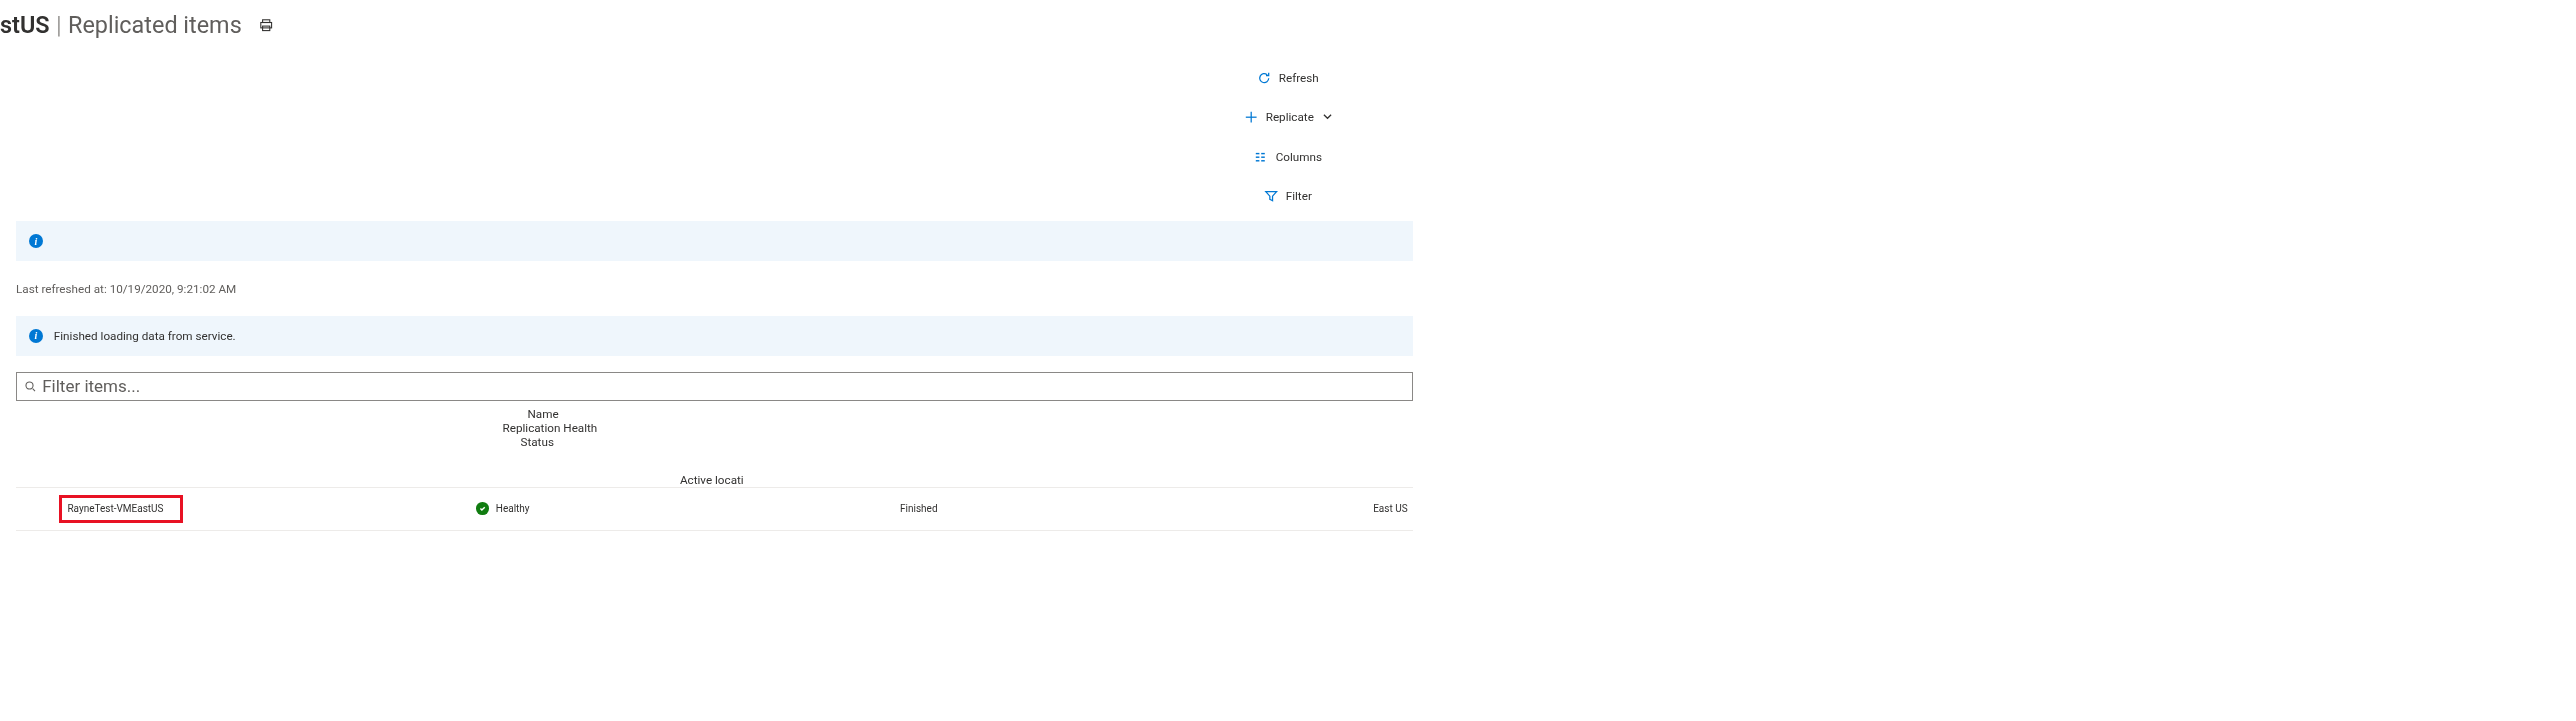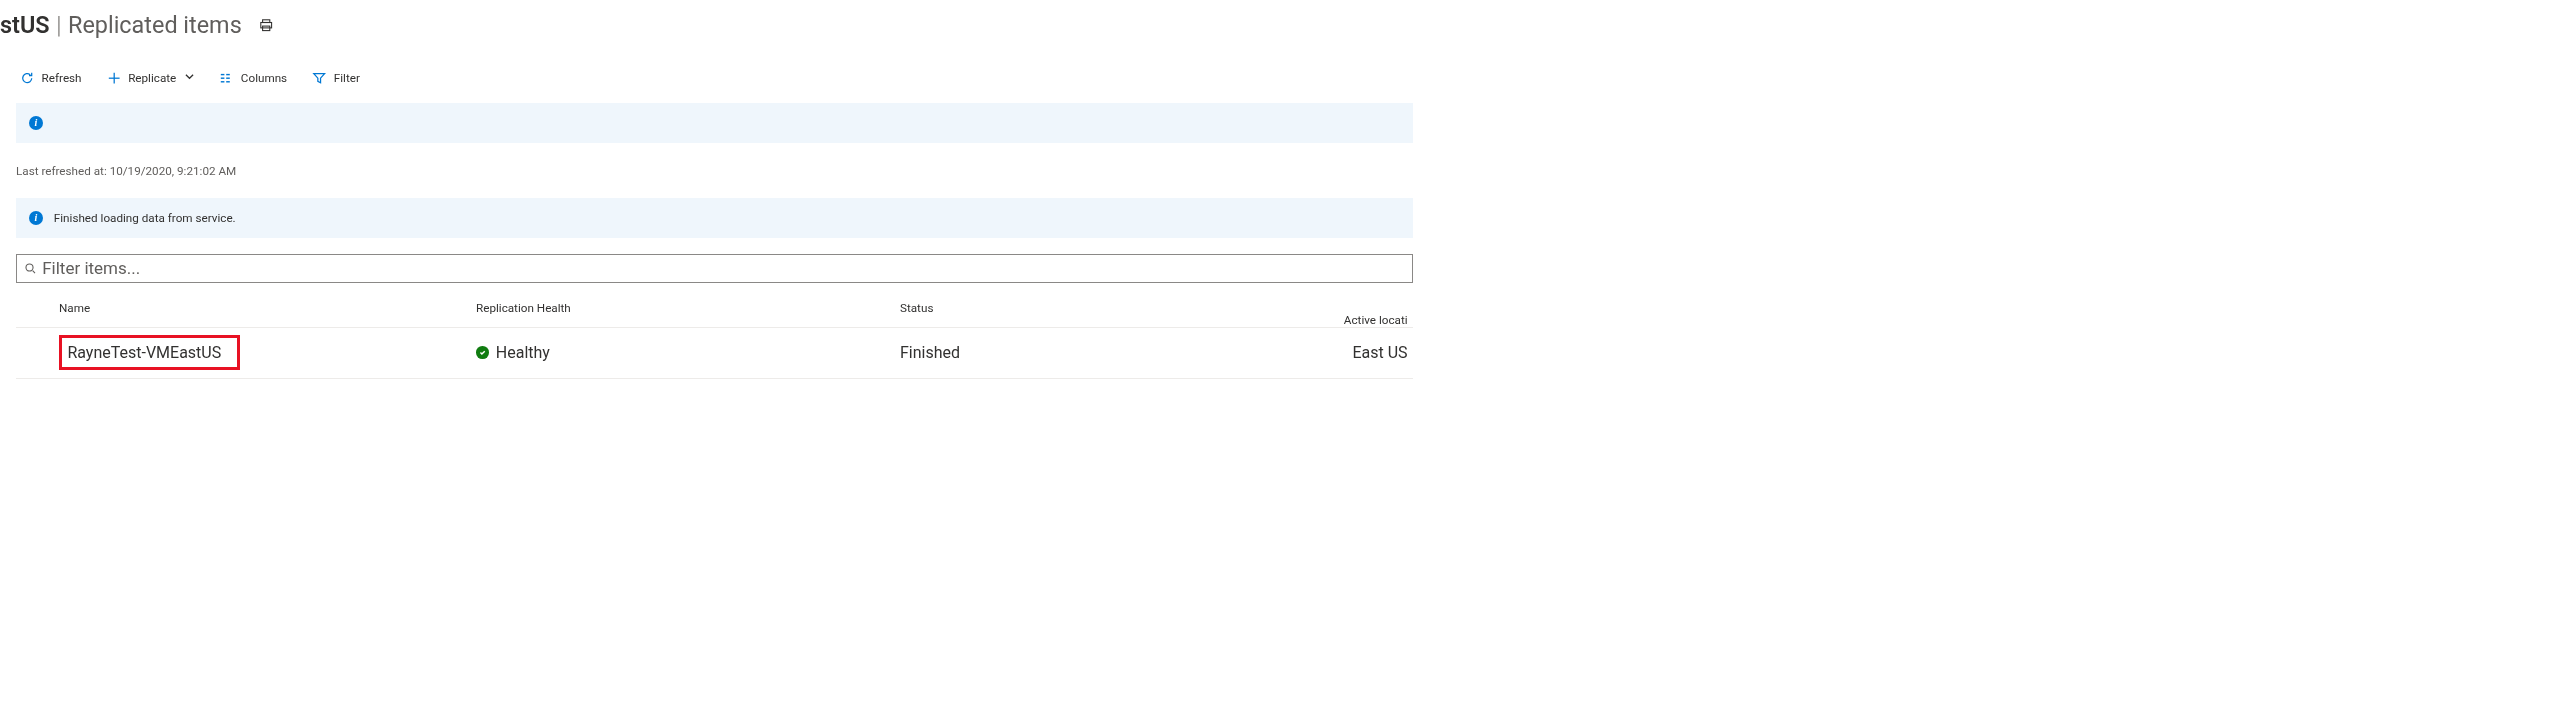--- a/index.html
+++ b/index.html
@@ -42,20 +42,21 @@
       align-items: center;
       justify-content: center;
       color: #323130;
       cursor: pointer;
     }
     .toolbar {
       display: flex;
       align-items: center;
       gap: 25px;
       padding: 16px 20px 10.8px 20px;
+      flex-direction: column;
     }
     .tool-btn {
       display: inline-flex;
       align-items: center;
       gap: 7.2px;
       color: #0078d4;
       font-size: 11.7px;
       cursor: pointer;
       white-space: nowrap;
     }
@@ -148,26 +149,27 @@
       display: flex;
       align-items: center;
       min-height: 38px;
       border-bottom: 0.9px solid #edebe9;
     }
     .thead {
       font-size: 11.7px;
       color: #323130;
       font-weight: 400;
       padding-top: 6px;
+      flex-direction: column;
     }
     .col-name { width: 460px; padding-left: 43px; }
     .col-health { width: 424px; }
     .col-status { width: 388px; }
     .col-loc { flex: 1; text-align: right; padding-right: 5.4px; margin-top: 24px; }
-    .trow { font-size: 16px; padding: 7.2px 0; }
+    .trow { font-size: 10px; padding: 7.2px 0; }
     .name-cell {
       padding-left: 43px;
       width: 460px;
     }
     .name-chip {
       display: inline-block;
       border: 3.6px solid #e81123;
       padding: 5.4px 16px 5.4px 5.4px;
       color: #323130;
     }

